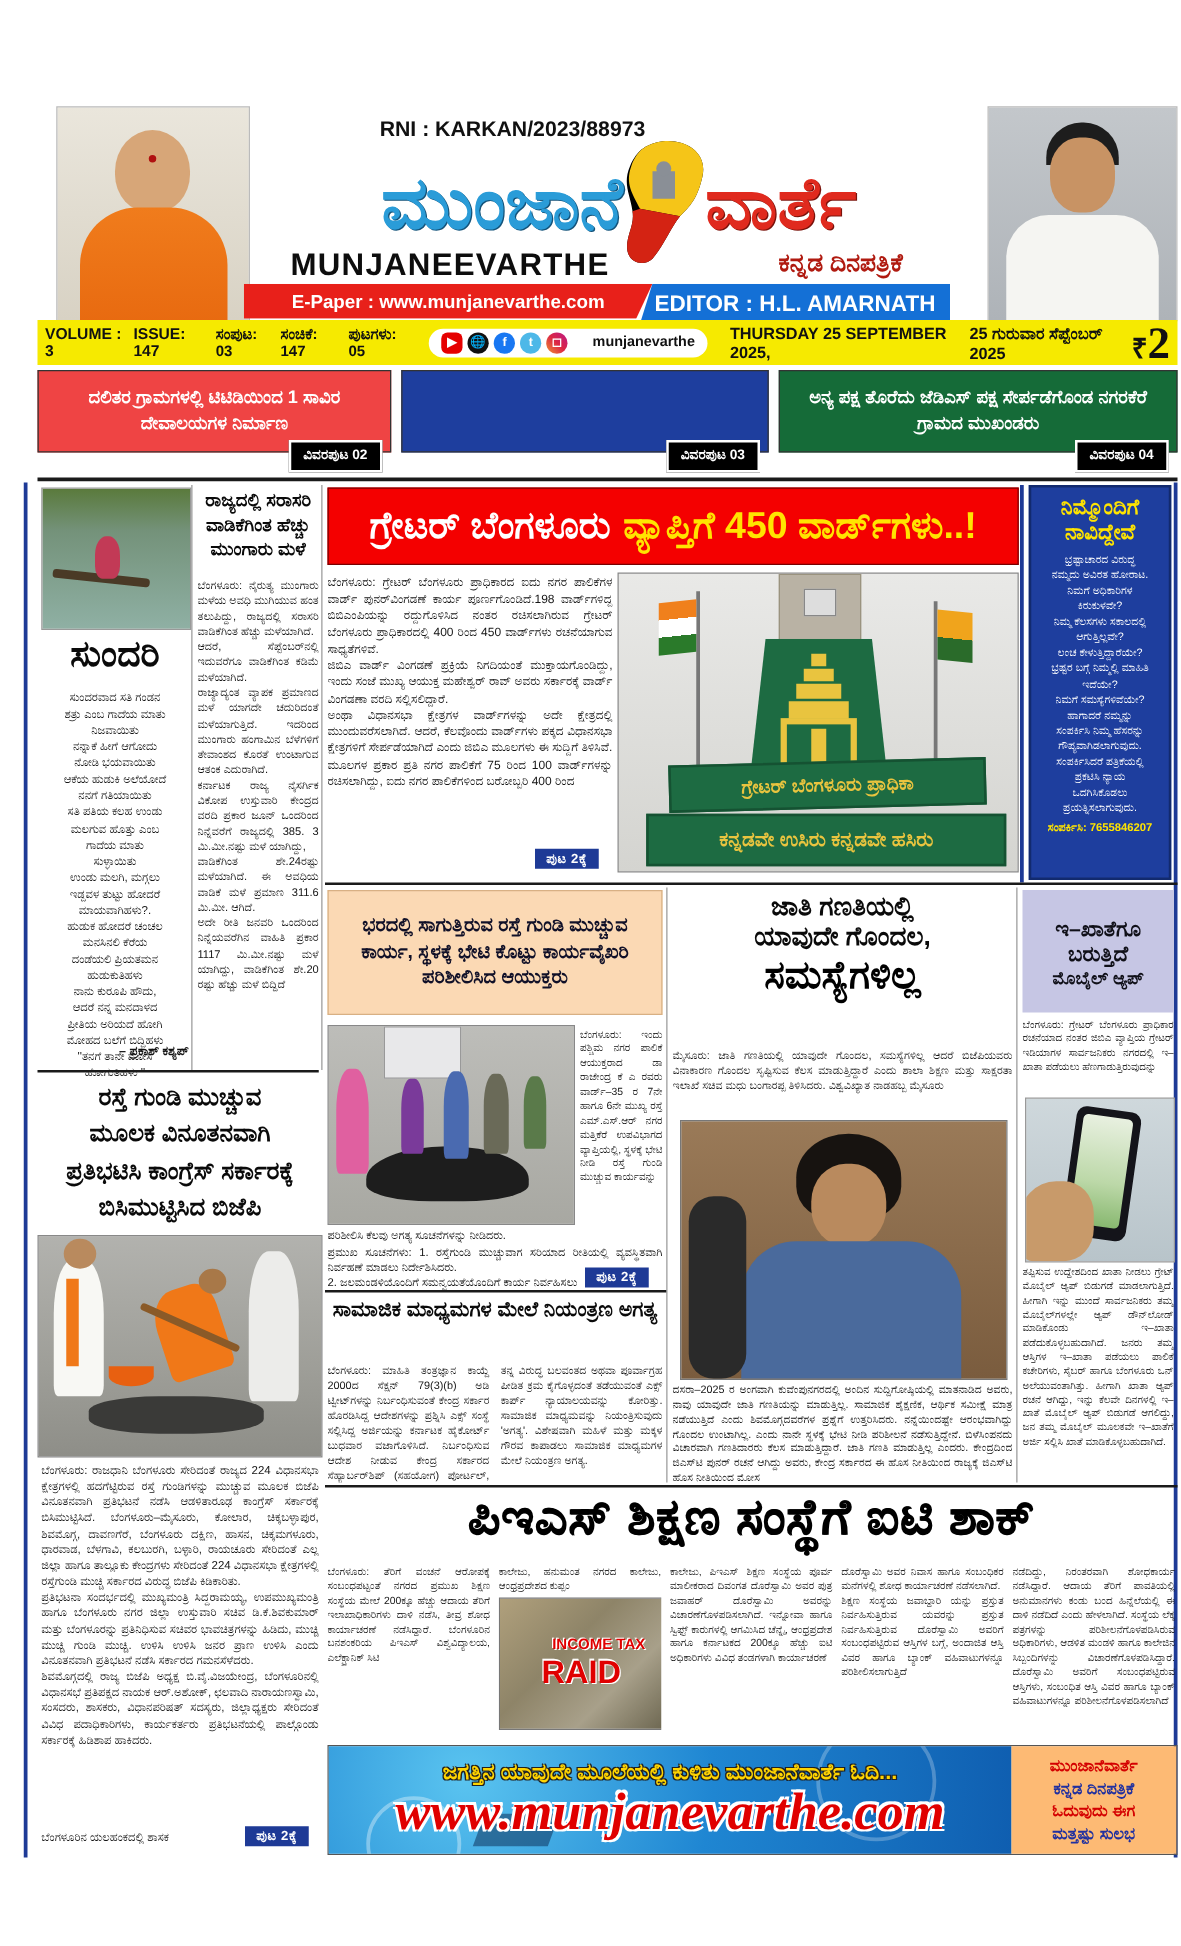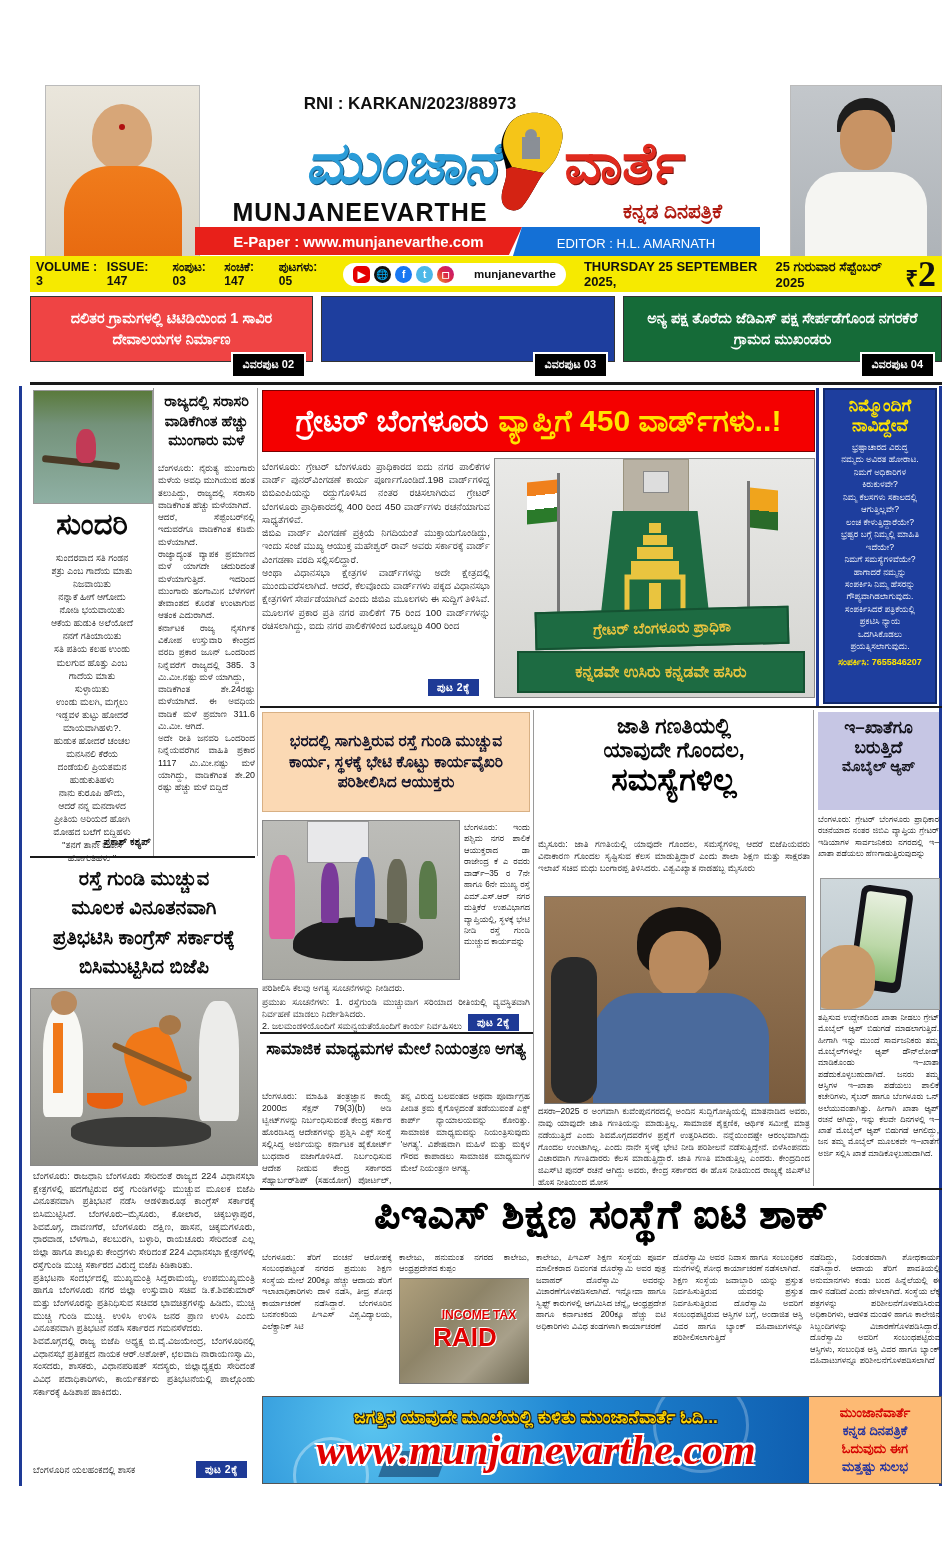--- a/index.html
+++ b/index.html
@@ -38,40 +38,40 @@
 
     <div class="ph" style="left:790px;top:5px;width:150px;height:170px;background:linear-gradient(#c3c7cb,#aeb3b8);border:1px solid #bbb;">
       <div class="abs" style="left:46px;top:12px;width:58px;height:34px;border-radius:28px 28px 0 0;background:#1d1d1d;"></div>
       <div class="abs" style="left:49px;top:24px;width:52px;height:60px;border-radius:45%;background:#c89364;"></div>
       <div class="abs" style="left:14px;top:86px;width:122px;height:86px;border-radius:34px 34px 0 0;background:#f5f5f2;"></div>
     </div>
 
     <div class="abs" style="left:210px;top:14px;width:400px;text-align:center;font-weight:bold;font-size:17px;color:#111;">RNI : KARKAN/2023/88973</div>
 
     <div class="abs" style="left:200px;top:28px;width:590px;height:110px;display:flex;align-items:center;justify-content:center;">
-      <span style="font-size:58px;font-weight:bold;color:#2a9cd8;text-shadow:1px 1px 0 #14537a;font-style:italic;">ಮುಂಜಾನೆ</span>
+      <span style="font-size:58px;font-weight:bold;color:#2a9cd8;text-shadow:1px 1px 0 #14537a;">ಮುಂಜಾನೆ</span>
       <span style="display:inline-block;width:78px;height:104px;margin:0 -6px;">
         <svg width="78" height="104" viewBox="0 0 78 104">
           <path d="M38 2 C58 0 74 12 70 30 C66 48 60 54 52 62 C44 72 40 84 30 96 C24 102 12 100 10 90 C8 78 16 70 14 58 C12 44 6 36 12 22 C18 8 26 4 38 2 Z" fill="#f2c center"></path>
           <path d="M38 2 C58 0 74 12 70 30 C66 48 60 54 52 62 L20 56 C14 44 8 36 13 22 C18 8 26 4 38 2 Z" fill="#f5c518"></path>
           <path d="M20 56 L52 62 C44 72 40 84 30 96 C24 102 12 100 10 90 C8 78 16 70 14 58 Z" fill="#d42313"></path>
           <rect x="30" y="26" width="18" height="22" fill="#8a8f96"></rect>
           <circle cx="39" cy="24" r="6" fill="#8a8f96"></circle>
         </svg>
       </span>
       <span style="font-size:58px;font-weight:bold;color:#e02a1e;text-shadow:1px 1px 0 #7a130c;">ವಾರ್ತೆ</span>
     </div>
 
     <div class="abs" style="left:200px;top:118px;width:320px;text-align:center;font-weight:bold;font-size:25px;letter-spacing:1px;color:#0d0d0d;">MUNJANEEVARTHE</div>
     <div class="abs" style="left:560px;top:120px;width:225px;text-align:center;font-weight:bold;font-size:20px;color:#b01a10;">ಕನ್ನಡ ದಿನಪತ್ರಿಕೆ</div>
 
     <div class="abs" style="left:195px;top:147px;width:327px;height:28px;background:#e8201a;color:#fff;font-weight:bold;font-size:15px;display:flex;align-items:center;justify-content:center;clip-path:polygon(0 0,100% 0,96% 100%,0 100%);">
       <span>E-Paper : www.munjanevarthe.com</span>
     </div>
-    <div class="abs" style="left:512px;top:147px;width:248px;height:32px;background:#1470d6;color:#fff;font-weight:normal;font-size:13px;display:flex;align-items:center;justify-content:center;clip-path:polygon(4% 0,100% 0,100% 100%,0 100%);">
+    <div class="abs" style="left:512px;top:147px;width:248px;height:32px;background:#1470d6;color:#fff;font-weight:bold;font-size:18px;display:flex;align-items:center;justify-content:center;clip-path:polygon(4% 0,100% 0,100% 100%,0 100%);">
       <span>EDITOR : H.L. AMARNATH</span>
     </div>
   </div>
 
   <div class="abs" style="left:30px;top:256px;width:912px;height:36px;background:#f6ea00;display:flex;align-items:center;gap:8px;padding:0 6px;box-sizing:border-box;">
     <span style="font-weight:bold;font-size:12.5px;">VOLUME : 3</span>
     <span style="font-weight:bold;font-size:12.5px;">ISSUE: 147</span>
     <span style="font-weight:bold;font-size:12px;">ಸಂಪುಟ: 03</span>
     <span style="font-weight:bold;font-size:12px;">ಸಂಚಿಕೆ: 147</span>
     <span style="font-weight:bold;font-size:12px;">ಪುಟಗಳು: 05</span>
@@ -241,21 +241,21 @@
   <div class="ph" style="left:544px;top:896px;width:260px;height:206px;background:linear-gradient(#9a7a58,#7a5c3e);border:1px solid #777;">
     <div class="abs" style="left:92px;top:10px;width:84px;height:70px;border-radius:50% 50% 40% 40%;background:#171310;"></div>
     <div class="abs" style="left:104px;top:34px;width:60px;height:66px;border-radius:46%;background:#b98a5e;"></div>
     <div class="abs" style="left:48px;top:96px;width:176px;height:110px;border-radius:44px 44px 0 0;background:#4a6a9c;"></div>
     <div class="abs" style="left:6px;top:60px;width:46px;height:146px;border-radius:20px;background:#2a2a2a;"></div>
   </div>
   <div class="abs body-txt" style="left:538px;top:1106px;width:272px;height:80px;font-size:8.6px;overflow:hidden;">ದಸರಾ–2025 ರ ಅಂಗವಾಗಿ ಕುವೆಂಪುನಗರದಲ್ಲಿ ಅಂದಿನ ಸುದ್ದಿಗೋಷ್ಠಿಯಲ್ಲಿ ಮಾತನಾಡಿದ ಅವರು, ನಾವು ಯಾವುದೇ ಜಾತಿ ಗಣತಿಯನ್ನು ಮಾಡುತ್ತಿಲ್ಲ. ಸಾಮಾಜಿಕ ಶೈಕ್ಷಣಿಕ, ಆರ್ಥಿಕ ಸಮೀಕ್ಷೆ ಮಾತ್ರ ನಡೆಯುತ್ತಿದೆ ಎಂದು ಶಿವಮೊಗ್ಗದವರೆಗಳ ಪ್ರಶ್ನೆಗೆ ಉತ್ತರಿಸಿದರು. ನನ್ನೆಯಿಂದಷ್ಟೇ ಆರಂಭವಾಗಿದ್ದು ಗೊಂದಲ ಉಂಟಾಗಿಲ್ಲ. ಎಂದು ನಾನೇ ಸ್ಥಳಕ್ಕೆ ಭೇಟಿ ನೀಡಿ ಪರಿಶೀಲನೆ ನಡೆಸುತ್ತಿದ್ದೇನೆ. ಬಿಳೆಸಿಂಪನದು ವಿಚಾರವಾಗಿ ಗಣತಿದಾರರು ಕೆಲಸ ಮಾಡುತ್ತಿದ್ದಾರೆ. ಜಾತಿ ಗಣತಿ ಮಾಡುತ್ತಿಲ್ಲ ಎಂದರು. ಕೇಂದ್ರದಿಂದ ಜಿಎಸ್‌ಟಿ ಪುನರ್ ರಚನೆ ಆಗಿದ್ದು ಅವರು, ಕೇಂದ್ರ ಸರ್ಕಾರದ ಈ ಹೊಸ ನೀತಿಯಿಂದ ರಾಜ್ಯಕ್ಕೆ ಜಿಎಸ್‌ಟಿ ಹೊಸ ನೀತಿಯಿಂದ ಮೋಸ</div>
 
   <div class="vrule" style="left:813px;top:710px;height:476px;"></div>
 
-  <div class="abs" style="left:818px;top:712px;width:121px;height:98px;background:#c6c6e4;text-align:center;padding-top:6px;box-sizing:border-box;">
+  <div class="abs" style="left:818px;top:712px;width:121px;height:98px;background:#c6c6e4;text-align:center;padding-top:22px;box-sizing:border-box;">
     <div style="font-weight:bold;font-size:17px;color:#101018;">ಇ–ಖಾತೆಗೂ</div>
     <div style="font-weight:bold;font-size:17px;color:#101018;">ಬರುತ್ತಿದೆ</div>
     <div style="font-weight:bold;font-size:14px;color:#101018;">ಮೊಬೈಲ್ ಆ್ಯಪ್</div>
   </div>
   <div class="abs body-txt" style="left:818px;top:814px;width:121px;height:62px;font-size:8.2px;overflow:hidden;">ಬೆಂಗಳೂರು: ಗ್ರೇಟರ್ ಬೆಂಗಳೂರು ಪ್ರಾಧಿಕಾರ ರಚನೆಯಾದ ನಂತರ ಜಿಬಿಎ ವ್ಯಾಪ್ತಿಯ ಗ್ರೇಟರ್ ಇಡಿಯಾಗಳ ಸಾರ್ವಜನಿಕರು ನಗರದಲ್ಲಿ ಇ–ಖಾತಾ ಪಡೆಯಲು ಹೆಣಗಾಡುತ್ತಿರುವುದನ್ನು</div>
   <div class="ph" style="left:820px;top:878px;width:118px;height:130px;background:linear-gradient(#cfd8dc,#b8c4ca);border:1px solid #999;">
     <div class="abs" style="left:34px;top:8px;width:52px;height:104px;background:#14141a;border-radius:8px;transform:rotate(8deg);"></div>
     <div class="abs" style="left:40px;top:14px;width:40px;height:88px;background:linear-gradient(#e8f0e0,#bcd8a8 60%,#88b870);border-radius:4px;transform:rotate(8deg);"></div>
     <div class="abs" style="left:-6px;top:66px;width:60px;height:64px;background:#c89a6a;border-radius:50% 40% 40% 20%;"></div>
   </div>

